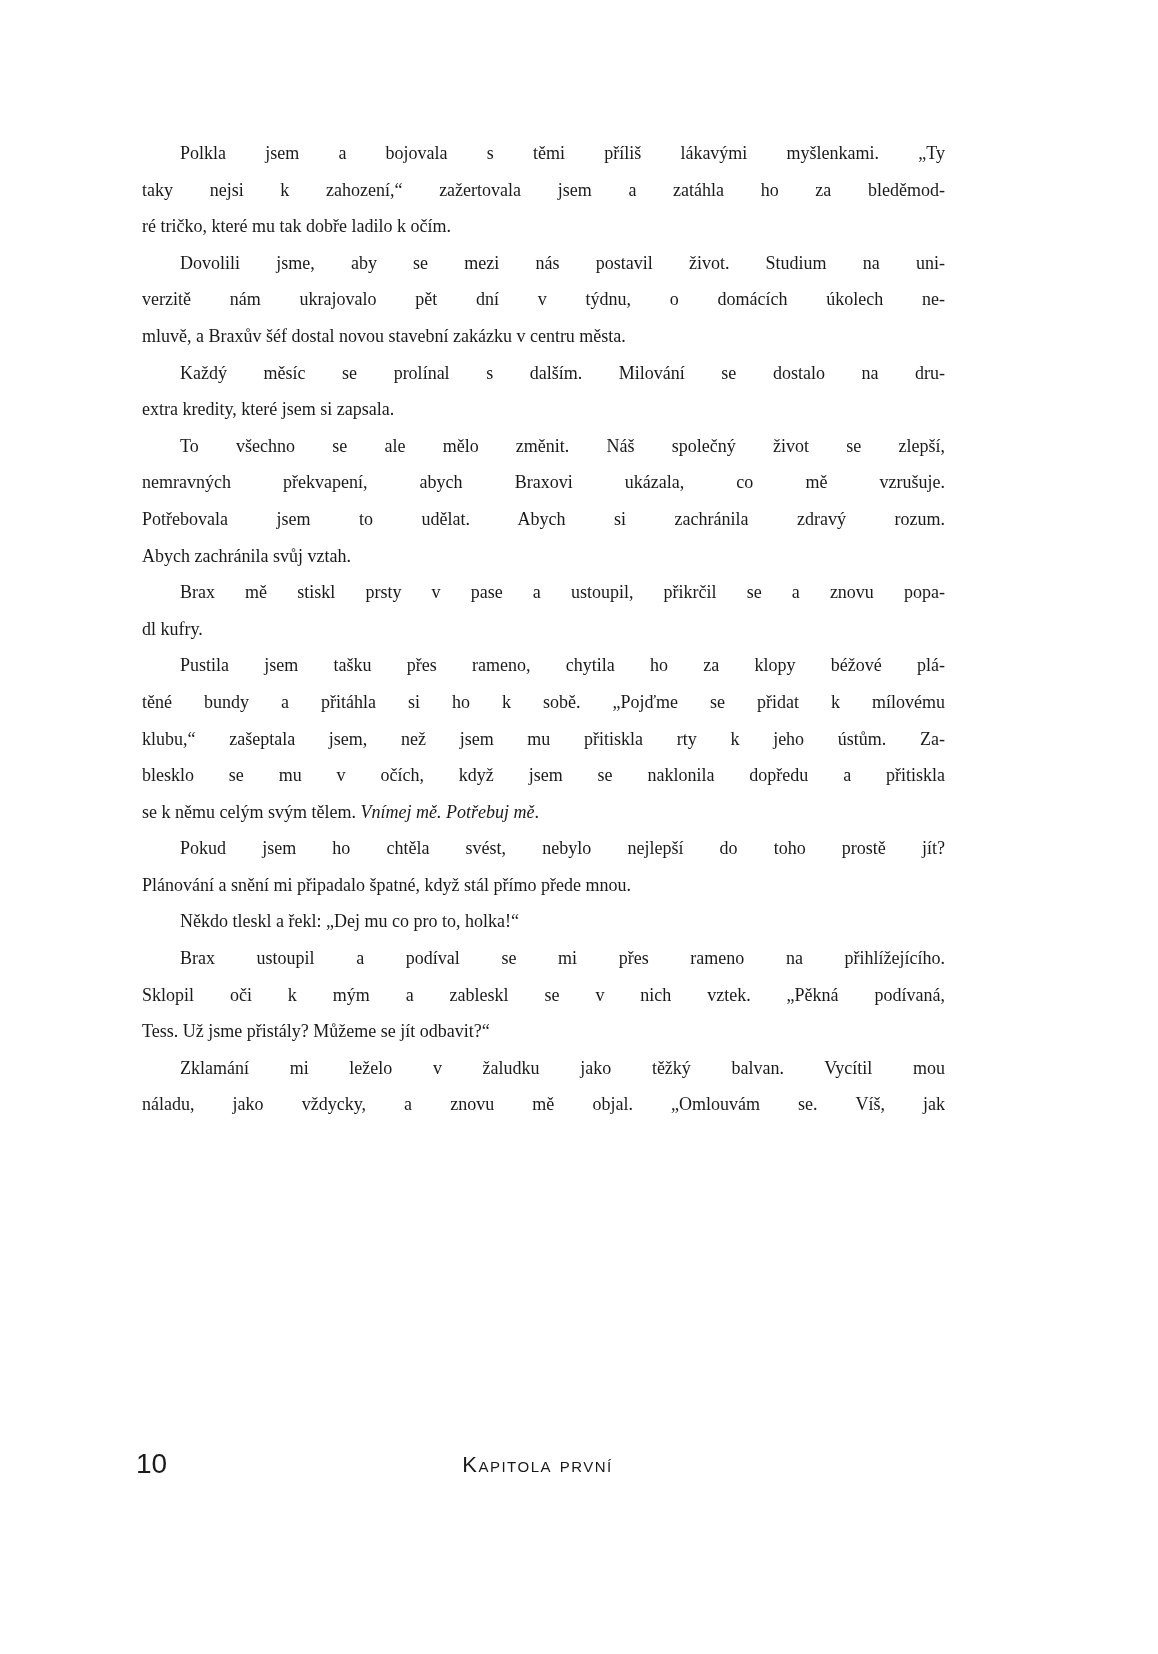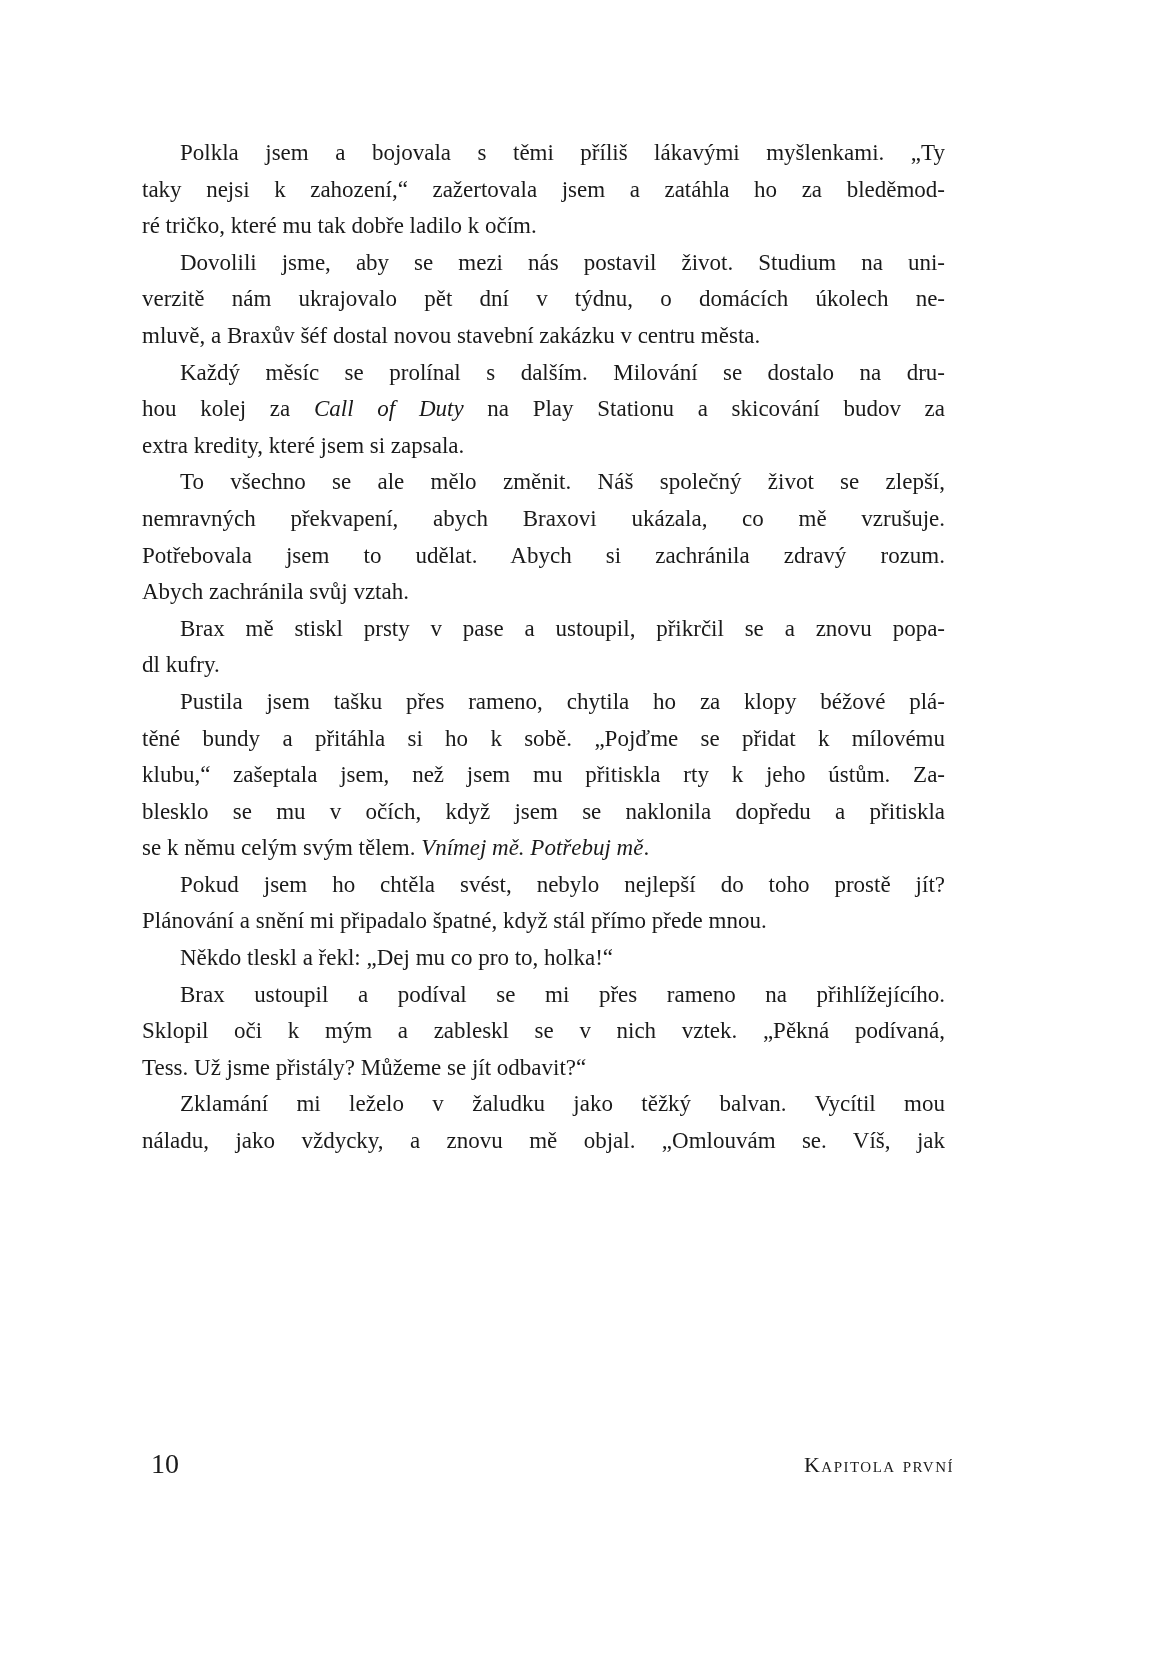--- a/index.html
+++ b/index.html
@@ -1,54 +1,53 @@
 <!DOCTYPE html>
 <html><head>
 <meta charset="utf-8">
 <style>
   html, body { margin:0; padding:0; background:#ffffff; }
   body { width:1158px; height:1654px; position:relative; overflow:hidden; }
   .page {
     position:absolute; left:142px; top:135px; width:803px;
     font-family:"Liberation Serif","DejaVu Serif",serif;
-    font-size:23px; line-height:36.6px; color:#1a1a1a;
+    font-size:18px; line-height:36.6px; color:#1a1a1a;
     text-align:justify; hyphens:none;
   }
   .para { margin:0; text-indent:38px; text-align:justify; }
   .line { display:block; text-align:justify; text-align-last:justify; white-space:nowrap; }
   .line.last { text-align-last:left; }
   .para .line:first-child { padding-left:38px; }
   .para { text-indent:0; }
   em { font-style:italic; }
   .footer {
-    position:absolute; left:151px; top:1448px; width:803px; height:40px;
-    font-family:Liberation Serif, serif; color:#1a1a1a;
+    position:absolute; left:136px; top:1448px; width:803px; height:40px;
+    font-family:Liberation Sans, sans-serif; color:#1a1a1a;
   }
   .folio { position:absolute; left:0; top:0; font-size:28px; }
-  .running-head { position:absolute; left:0; right:0; top:4px; text-align:right; font-size:22px; font-variant:small-caps; letter-spacing:1.5px; }
+  .running-head { position:absolute; left:0; right:0; top:4px; text-align:center; font-size:22px; font-variant:small-caps; letter-spacing:1.5px; }
 </style>
 </head>
 <body>
 
 <div class="page" id="body">
     <div class="para">
       <span class="line"><span>Polkla jsem a bojovala s těmi příliš lákavými myšlenkami. „Ty</span></span>
       <span class="line"><span>taky nejsi k zahození,“ zažertovala jsem a zatáhla ho za bleděmod-</span></span>
       <span class="line last"><span>ré tričko, které mu tak dobře ladilo k očím.</span></span>
     </div>
     <div class="para">
     </div>
     <div class="para">
       <span class="line"><span>Dovolili jsme, aby se mezi nás postavil život. Studium na uni-</span></span>
       <span class="line"><span>verzitě nám ukrajovalo pět dní v týdnu, o domácích úkolech ne-</span></span>
       <span class="line last"><span>mluvě, a Braxův šéf dostal novou stavební zakázku v centru města.</span></span>
     </div>
     <div class="para">
       <span class="line"><span>Každý měsíc se prolínal s dalším. Milování se dostalo na dru-</span></span>
-      <span class="line"><span>hou kolej za </span><em>Call of Duty</em><span> na Play Stationu a skicování budov za</span></span>
       <span class="line last"><span>extra kredity, které jsem si zapsala.</span></span>
     </div>
     <div class="para">
       <span class="line"><span>To všechno se ale mělo změnit. Náš společný život se zlepší,</span></span>
       <span class="line"><span>nemravných překvapení, abych Braxovi ukázala, co mě vzrušuje.</span></span>
       <span class="line"><span>Potřebovala jsem to udělat. Abych si zachránila zdravý rozum.</span></span>
       <span class="line last"><span>Abych zachránila svůj vztah.</span></span>
     </div>
     <div class="para">
       <span class="line"><span>Brax mě stiskl prsty v pase a ustoupil, přikrčil se a znovu popa-</span></span>

